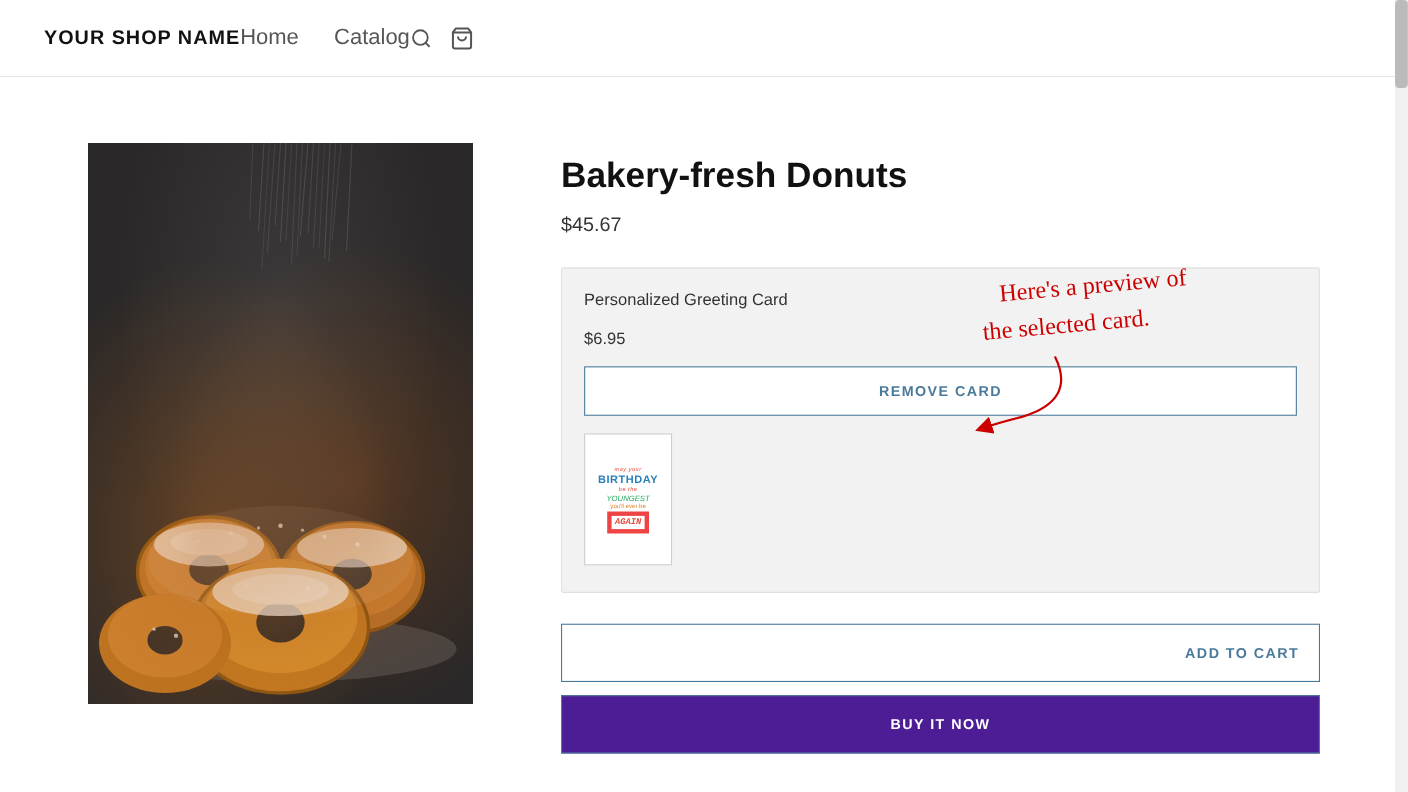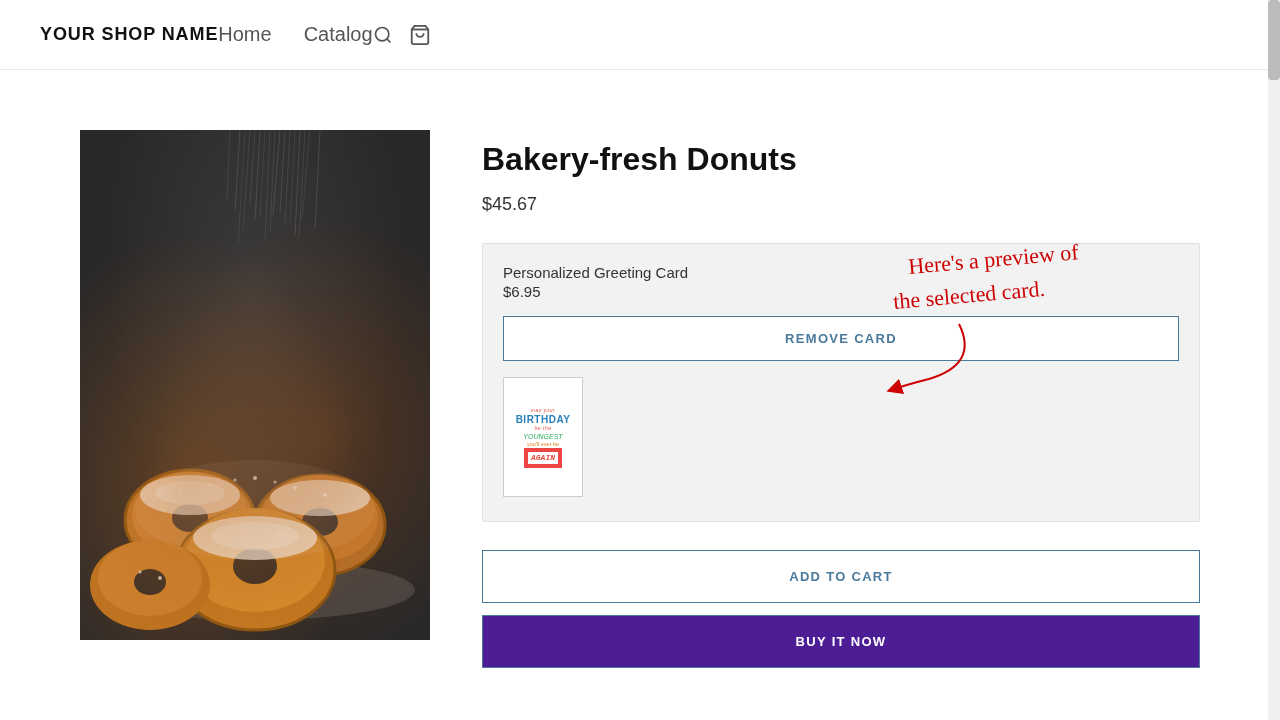--- a/index.html
+++ b/index.html
@@ -59,21 +59,21 @@
       border-radius: 4px;
       margin-top: 0;
     }
 
     
     main {
       max-width: 1200px;
       margin: 60px auto;
       padding: 0 40px;
       display: flex;
-      gap: 52px;
+      gap: 80px;
       align-items: flex-start;
     }
 
     
     .product-image-container {
       flex: 0 0 auto;
       width: 350px;
     }
     
     .donut-bg {
@@ -126,21 +126,21 @@
       margin-bottom: 16px;
     }
     .greeting-card-label {
       font-size: 15px;
       color: #333;
       font-weight: 500;
     }
     .greeting-card-price {
       font-size: 15px;
       color: #333;
-      margin-top: 2px;
+      margin-top: 19px;
     }
 
     .remove-card-btn {
       display: block;
       width: 100%;
       padding: 14px;
       background: #fff;
       border: 1px solid #4a7a9b;
       color: #4a7a9b;
       font-size: 13px;
@@ -216,21 +216,21 @@
       display: block;
       width: 100%;
       padding: 18px;
       background: #fff;
       border: 1px solid #4a7a9b;
       color: #4a7a9b;
       font-size: 13px;
       font-weight: 600;
       letter-spacing: 0.1em;
       cursor: pointer;
-      text-align: center;
+      text-align: right;
       margin-bottom: 12px;
     }
 
     .buy-it-now-btn {
       display: block;
       width: 100%;
       padding: 18px;
       background: #4c1d95;
       border: 1px solid #4a7a9b;
       color: #fff;

